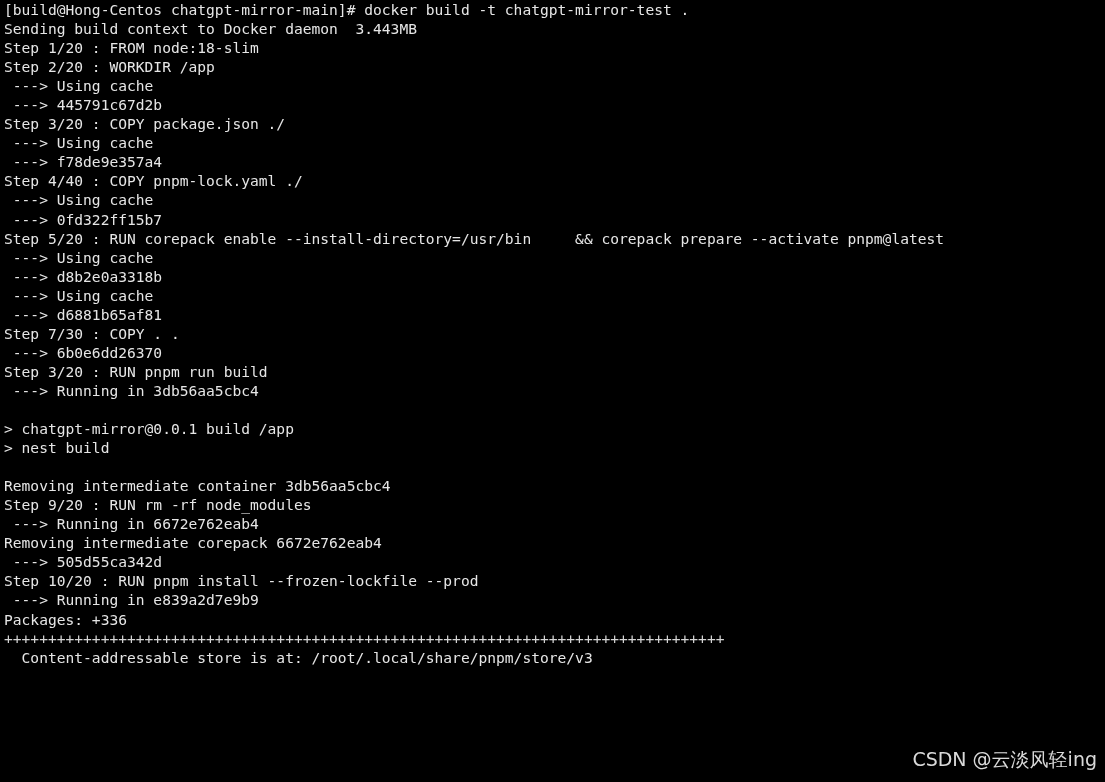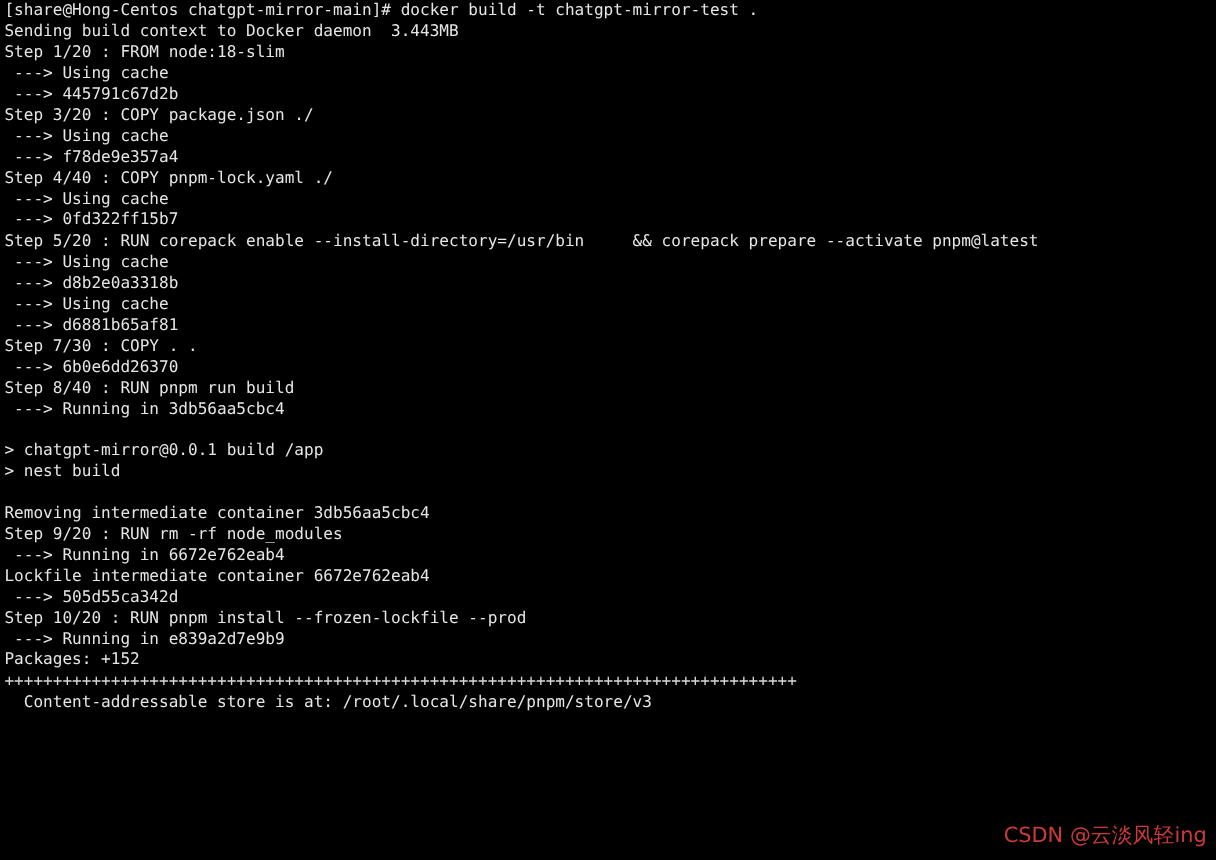--- a/index.html
+++ b/index.html
@@ -41,63 +41,64 @@
   .line.blank {
     color: transparent;
   }
   .plusline {
     color: #d6d6d6;
   }
   #watermark {
     position: absolute;
     right: 8px;
     bottom: 12px;
-    color: #ef4444;
+    color: #ffffff;
     font-family: "DejaVu Sans", "Liberation Sans", sans-serif;
     font-size: 19px;
     line-height: 22px;
     white-space: pre;
     opacity: 0.85;
     pointer-events: none;
     user-select: none;
   }
 </style>
 </head>
 <body>
 
 <div id="terminal">
-    <div class="line">[share@Hong-Centos chatgpt-mirror-main]# docker build -t chatgpt-mirror-test .</div>
+    <div class="line">[build@Hong-Centos chatgpt-mirror-main]# docker build -t chatgpt-mirror-test .</div>
     <div class="line">Sending build context to Docker daemon  3.443MB</div>
     <div class="line">Step 1/20 : FROM node:18-slim</div>
+    <div class="line">Step 2/20 : WORKDIR /app</div>
     <div class="line"> ---&gt; Using cache</div>
     <div class="line"> ---&gt; 445791c67d2b</div>
     <div class="line">Step 3/20 : COPY package.json ./</div>
     <div class="line"> ---&gt; Using cache</div>
     <div class="line"> ---&gt; f78de9e357a4</div>
     <div class="line">Step 4/40 : COPY pnpm-lock.yaml ./</div>
     <div class="line"> ---&gt; Using cache</div>
     <div class="line"> ---&gt; 0fd322ff15b7</div>
     <div class="line">Step 5/20 : RUN corepack enable --install-directory=/usr/bin     &amp;&amp; corepack prepare --activate pnpm@latest</div>
     <div class="line"> ---&gt; Using cache</div>
     <div class="line"> ---&gt; d8b2e0a3318b</div>
     <div class="line"> ---&gt; Using cache</div>
     <div class="line"> ---&gt; d6881b65af81</div>
     <div class="line">Step 7/30 : COPY . .</div>
     <div class="line"> ---&gt; 6b0e6dd26370</div>
-    <div class="line">Step 8/40 : RUN pnpm run build</div>
+    <div class="line">Step 3/20 : RUN pnpm run build</div>
     <div class="line"> ---&gt; Running in 3db56aa5cbc4</div>
     <div class="line blank">&nbsp;</div>
     <div class="line">&gt; chatgpt-mirror@0.0.1 build /app</div>
     <div class="line">&gt; nest build</div>
     <div class="line blank">&nbsp;</div>
     <div class="line">Removing intermediate container 3db56aa5cbc4</div>
     <div class="line">Step 9/20 : RUN rm -rf node_modules</div>
     <div class="line"> ---&gt; Running in 6672e762eab4</div>
-    <div class="line">Lockfile intermediate container 6672e762eab4</div>
+    <div class="line">Removing intermediate corepack 6672e762eab4</div>
     <div class="line"> ---&gt; 505d55ca342d</div>
     <div class="line">Step 10/20 : RUN pnpm install --frozen-lockfile --prod</div>
     <div class="line"> ---&gt; Running in e839a2d7e9b9</div>
-    <div class="line">Packages: +152</div>
+    <div class="line">Packages: +336</div>
     <div class="line plusline">++++++++++++++++++++++++++++++++++++++++++++++++++++++++++++++++++++++++++++++++++</div>
     <div class="line">  Content-addressable store is at: /root/.local/share/pnpm/store/v3</div>
   </div>
 
 <div id="watermark">CSDN @云淡风轻ing</div>
 
 </body></html>

